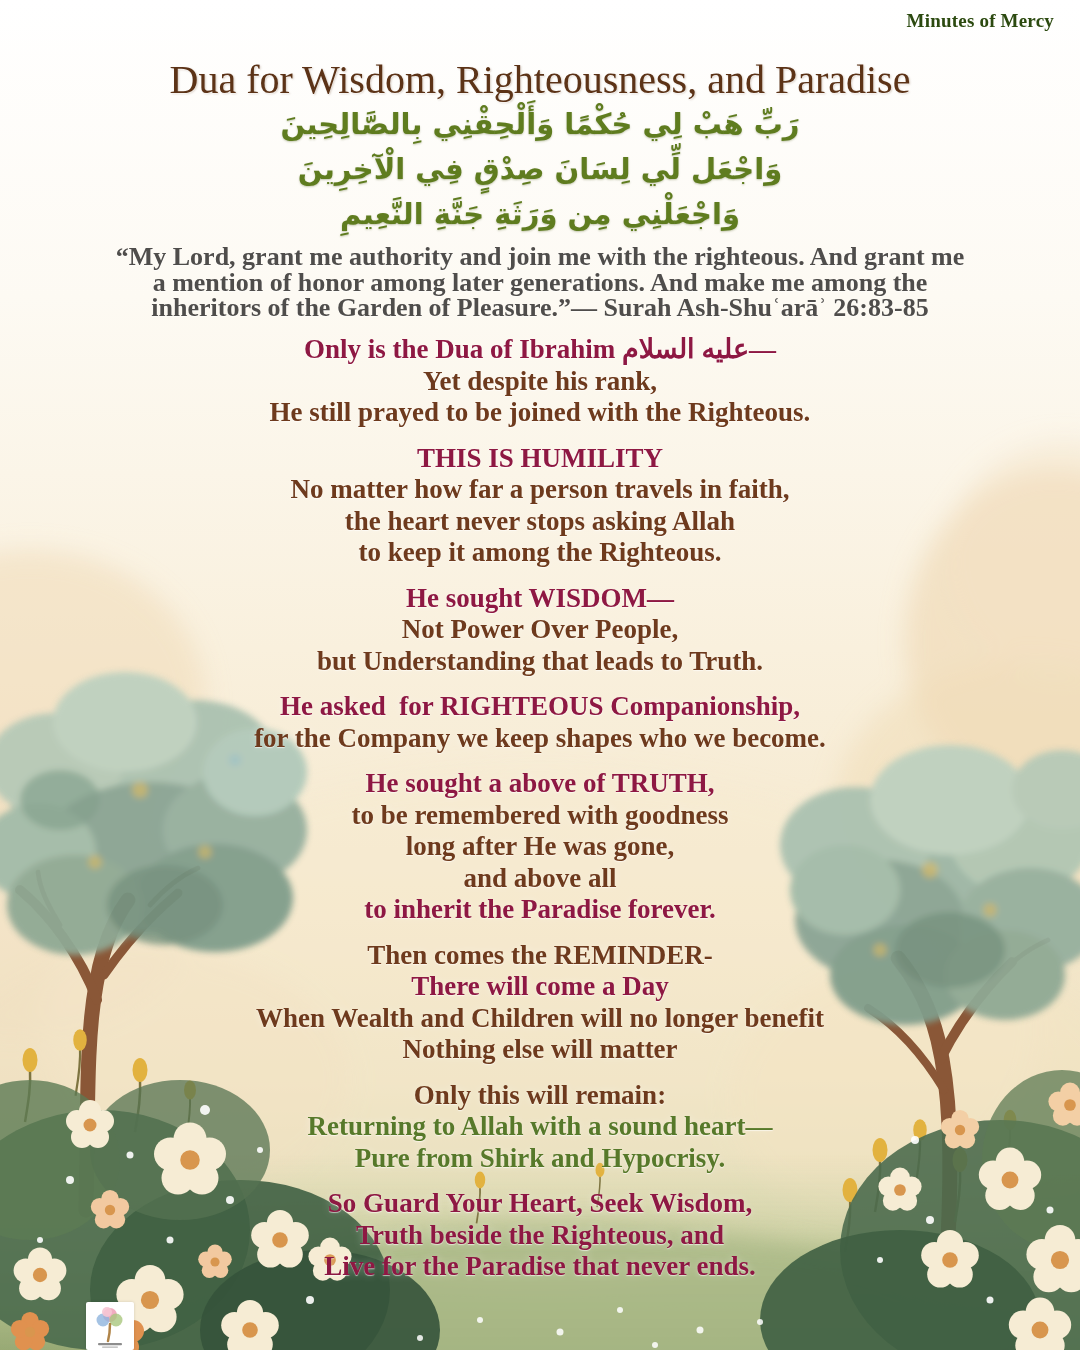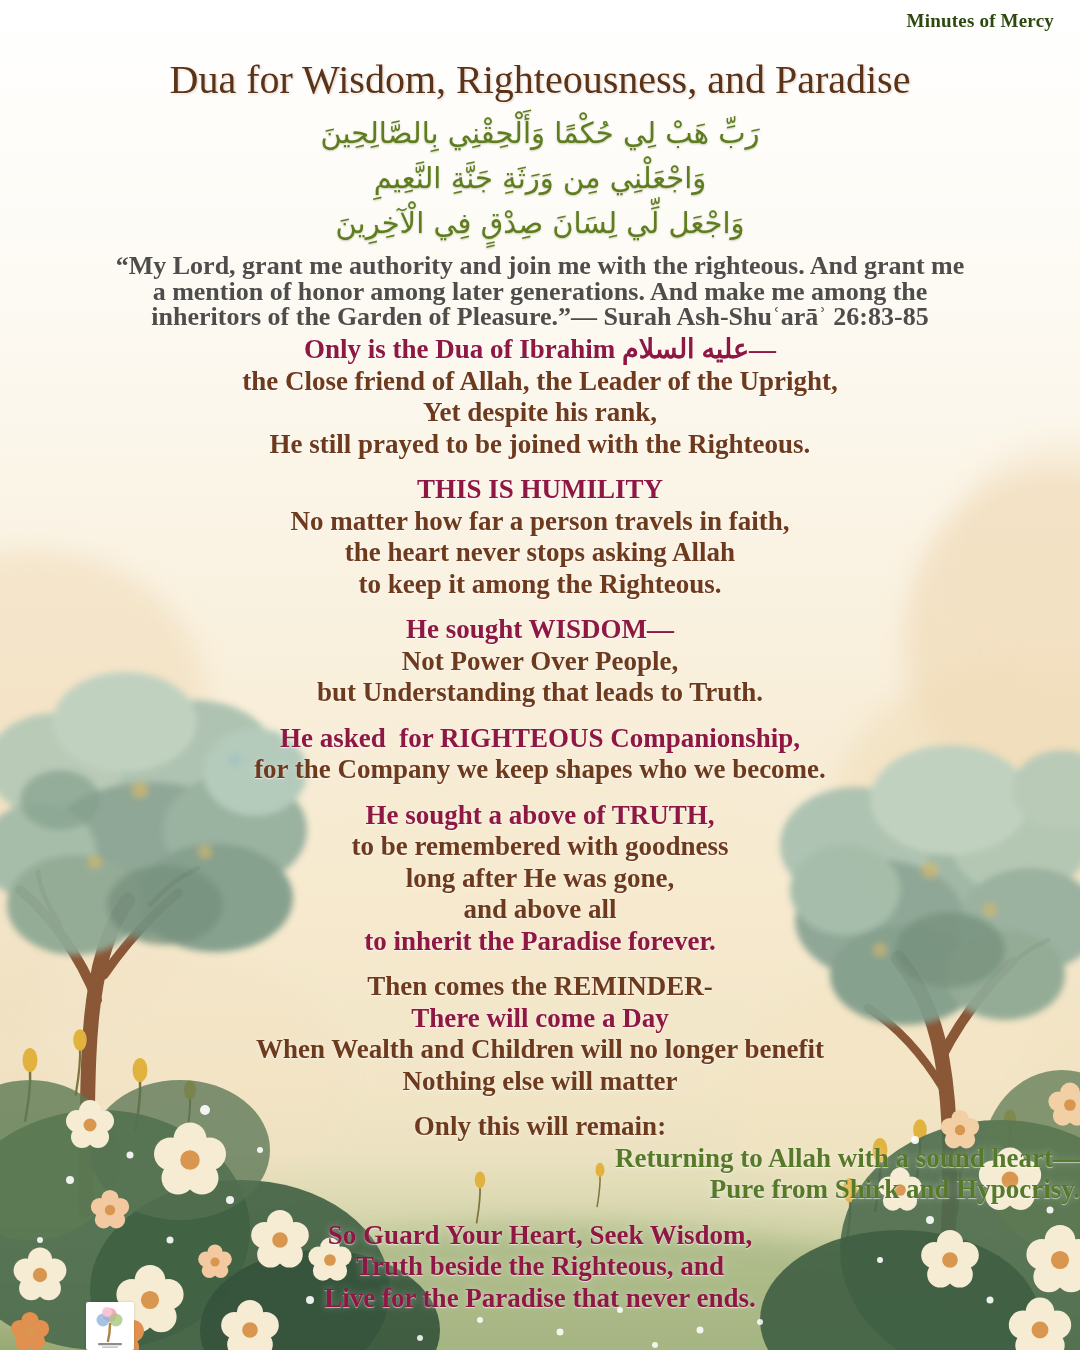--- a/index.html
+++ b/index.html
@@ -14,40 +14,40 @@
     position:absolute;top:10px;right:26px;
     font-size:19px;font-weight:bold;color:var(--brand_green,#2C4A10);
     letter-spacing:.2px;
   }
   .header{position:absolute;top:58px;left:0;width:100%;}
   .title{
     font-size:40px;font-weight:normal;color:var(--title_brown,#5C3317);
     line-height:44px;text-shadow:0 1px 1px rgba(255,255,255,.7),1px 1px 2px rgba(90,50,20,.25);
   }
   .arabic{
-    direction:rtl;margin-top:9px;
-    font-family:"DejaVu Sans",sans-serif;font-weight:normal;
+    direction:rtl;
+    font-family:"DejaVu Sans",sans-serif;font-weight:bold;
     color:var(--arabic_green,#5F7C1F);font-size:29px;line-height:45px;
     text-shadow:0 1px 2px rgba(70,85,20,.3);
   }
   .quote{
     margin:7px auto 0 auto;max-width:862px;
     font-size:26px;line-height:25.5px;font-weight:bold;
     color:var(--quote_gray,#4F4D4B);
     text-shadow:0 1px 1px rgba(255,255,255,.65);
   }
   .stanzas{position:absolute;top:334px;left:0;width:100%;}
   .stanza{margin-bottom:14px;}
   .line{
     font-size:27px;line-height:31.5px;font-weight:bold;white-space:pre-wrap;
     text-shadow:0 1px 1px rgba(255,255,255,.6),0 0 8px rgba(255,255,255,.35);
   }
   .crimson{color:var(--crimson,#8E1843);}
   .brown{color:var(--brown,#6E3A1D);}
-  .green{color:var(--green,#57792A);text-align:right;}
+  .green{color:var(--green,#57792A);}
   .logo{
     position:absolute;left:86px;top:1302px;width:48px;height:48px;z-index:3;
     background:#ffffff;border-radius:2px;box-shadow:0 0 3px rgba(0,0,0,.15);
   }
 </style>
 </head>
 <body>
 
 <svg class="bg" width="1080" height="1350" viewBox="0 0 1080 1350">
   <defs>
@@ -227,30 +227,29 @@
   </g>
 </svg>
 
 <div class="content">
   <div class="brand">Minutes of Mercy</div>
 
   <div class="header">
     <div class="title">Dua for Wisdom, Righteousness, and Paradise</div>
     <div class="arabic">
       <div>رَبِّ هَبْ لِي حُكْمًا وَأَلْحِقْنِي بِالصَّالِحِينَ</div>
+      <div>وَاجْعَل لِّي لِسَانَ صِدْقٍ فِي الْآخِرِينَ</div>
       <div>وَاجْعَلْنِي مِن وَرَثَةِ جَنَّةِ النَّعِيمِ</div>
-      <div>وَاجْعَل لِّي لِسَانَ صِدْقٍ فِي الْآخِرِينَ</div>
     </div>
     <div class="quote">“My Lord, grant me authority and join me with the righteous. And grant me a mention of honor among later generations. And make me among the inheritors of the Garden of Pleasure.”— Surah Ash-Shuʿarāʾ 26:83-85</div>
   </div>
 
   <div class="stanzas">
       <div class="stanza">
         <div class="line crimson">Only is the Dua of Ibrahim عليه السلام—</div>
-        <div class="line brown">the Close friend of Allah, the Leader of the Upright,</div>
         <div class="line brown">Yet despite his rank,</div>
         <div class="line brown">He still prayed to be joined with the Righteous.</div>
       </div>
       <div class="stanza">
         <div class="line crimson">THIS IS HUMILITY</div>
         <div class="line brown">No matter how far a person travels in faith,</div>
         <div class="line brown">the heart never stops asking Allah</div>
         <div class="line brown">to keep it among the Righteous.</div>
       </div>
       <div class="stanza">

